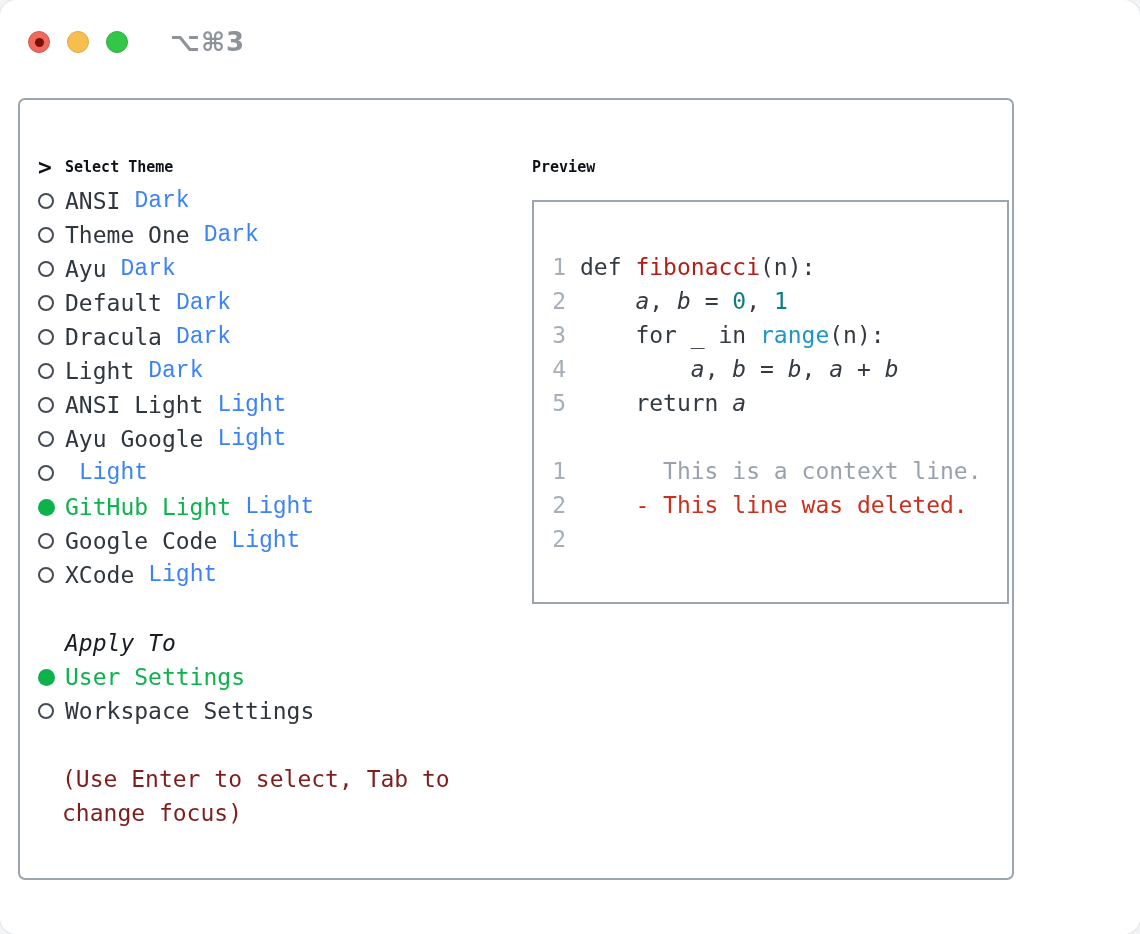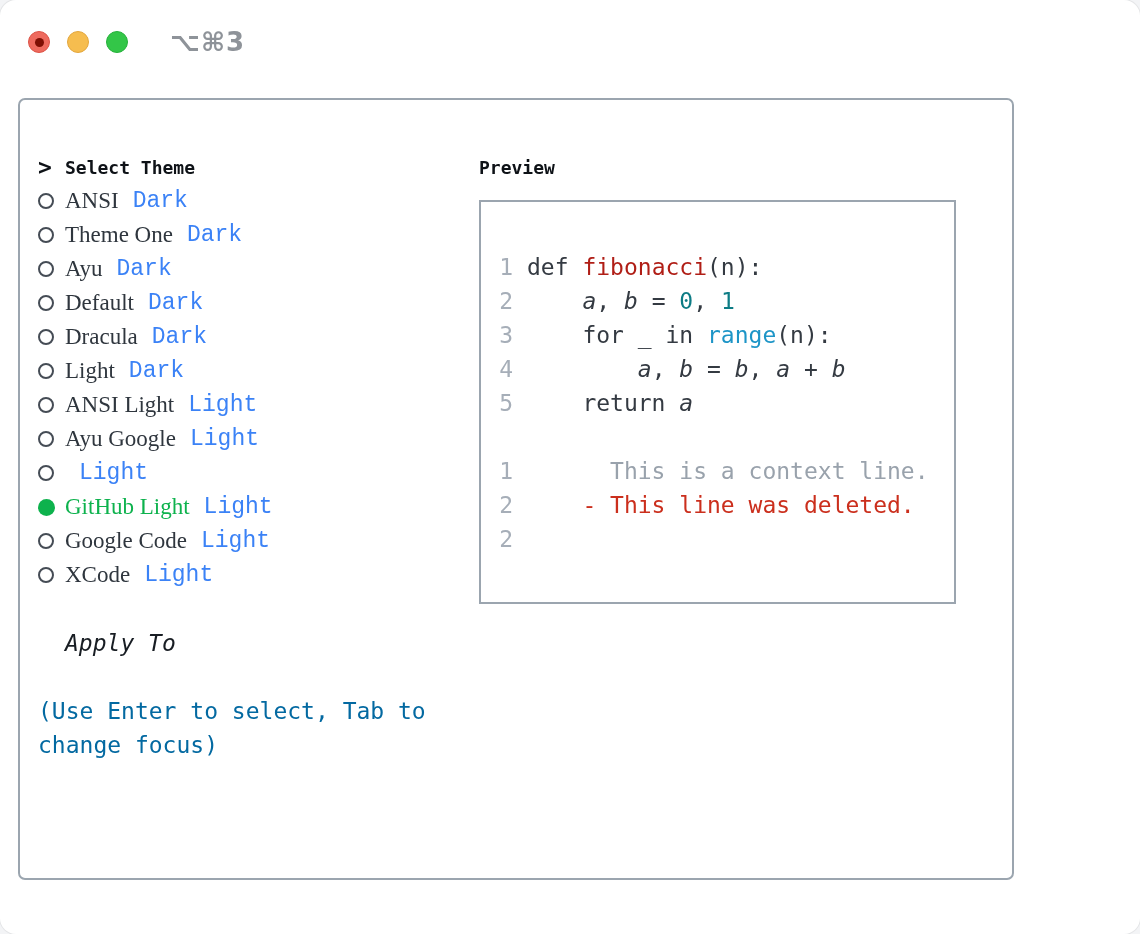--- a/index.html
+++ b/index.html
@@ -19,35 +19,35 @@
   .win-title{
     margin-left:42px;font-family:"DejaVu Sans","Liberation Sans",sans-serif;
     font-size:26px;font-weight:bold;color:#8e9399;letter-spacing:1px;
   }
   
   .panel{
     position:absolute;left:18px;top:98px;width:992px;height:778px;
     border:2px solid #9ba5af;border-radius:7px;background:#ffffff;box-sizing:content-box;
   }
   .left-col{position:absolute;left:18px;top:50px;}
-  .right-col{position:absolute;left:459px;top:50px;width:478px;}
+  .right-col{position:absolute;left:512px;top:50px;width:478px;}
   .row{height:34px;display:flex;align-items:center;font-size:23px;color:#2f363e;white-space:pre;}
   .spacer{height:34px;}
   
-  .hdr{font-weight:bold;color:#0e1217;font-size:18px;}
+  .hdr{font-weight:bold;color:#0e1217;font-size:15px;}
   .caretbox{width:27px;display:inline-flex;align-items:center;font-weight:bold;color:#0e1217;}
   .apply-indent{padding-left:27px;color:#181d23;font-style:italic;}
   
   .markerbox{width:27px;display:inline-flex;align-items:center;}
   .radio{width:12px;height:12px;border:2.5px solid #454c55;border-radius:50%;box-sizing:content-box;}
   .radio.sel{width:17px;height:17px;border:none;background:#0db24d;}
-  .name{color:#2f363e;font-family:Liberation Serif, serif;}
+  .name{color:#2f363e;}
   .name.sel-text{color:#0db24d;}
   .variant{color:#3b82f6;margin-left:14px;font-family:Liberation Mono, monospace;}
-  .hint .row{color:#0369a1;}
+  .hint .row{color:#7f1d1d;margin-left:24px;}
   
   .preview-box{
     margin-top:16px;width:477px;height:404px;border:2px solid #9ba5af;
     box-sizing:border-box;padding:48px 0 0 18px;background:#ffffff;
   }
   .code-line{height:34px;display:flex;align-items:center;font-size:23px;white-space:pre;}
   .ln{display:inline-block;min-width:14px;margin-right:14px;color:#a6aeb8;text-align:right;}
   .seg.p{color:#343a42;}
   .seg.fn{color:#b01e16;}
   .seg.v{color:#343a42;font-style:italic;}
@@ -92,20 +92,24 @@
           <div class="row"><span class="markerbox"><span class="radio"></span></span><span class="variant">Light</span></div>
           <div class="row"><span class="markerbox"><span class="radio sel"></span></span><span class="name sel-text">GitHub Light</span><span class="variant">Light</span></div>
           <div class="row"><span class="markerbox"><span class="radio"></span></span><span class="name">Google Code</span><span class="variant">Light</span></div>
           <div class="row"><span class="markerbox"><span class="radio"></span></span><span class="name">XCode</span><span class="variant">Light</span></div>
         </div>
 
       <div class="row spacer"></div>
 
       <div class="row apply-indent">Apply To</div>
 
+      <div id="apply-list">
+          <div class="row"><span class="markerbox"><span class="radio sel"></span></span><span class="name sel-text">User Settings</span></div>
+          <div class="row"><span class="markerbox"><span class="radio"></span></span><span class="name">Workspace Settings</span></div>
+        </div>
 
       <div class="row spacer"></div>
 
       <div class="hint">
         <div class="row">(Use Enter to select, Tab to</div>
         <div class="row">change focus)</div>
       </div>
     </div>
 
     <div class="right-col">

